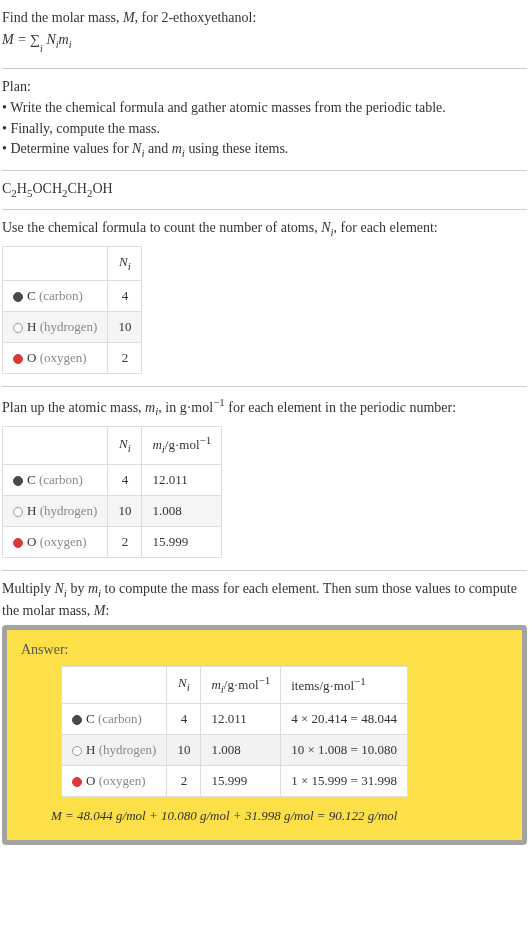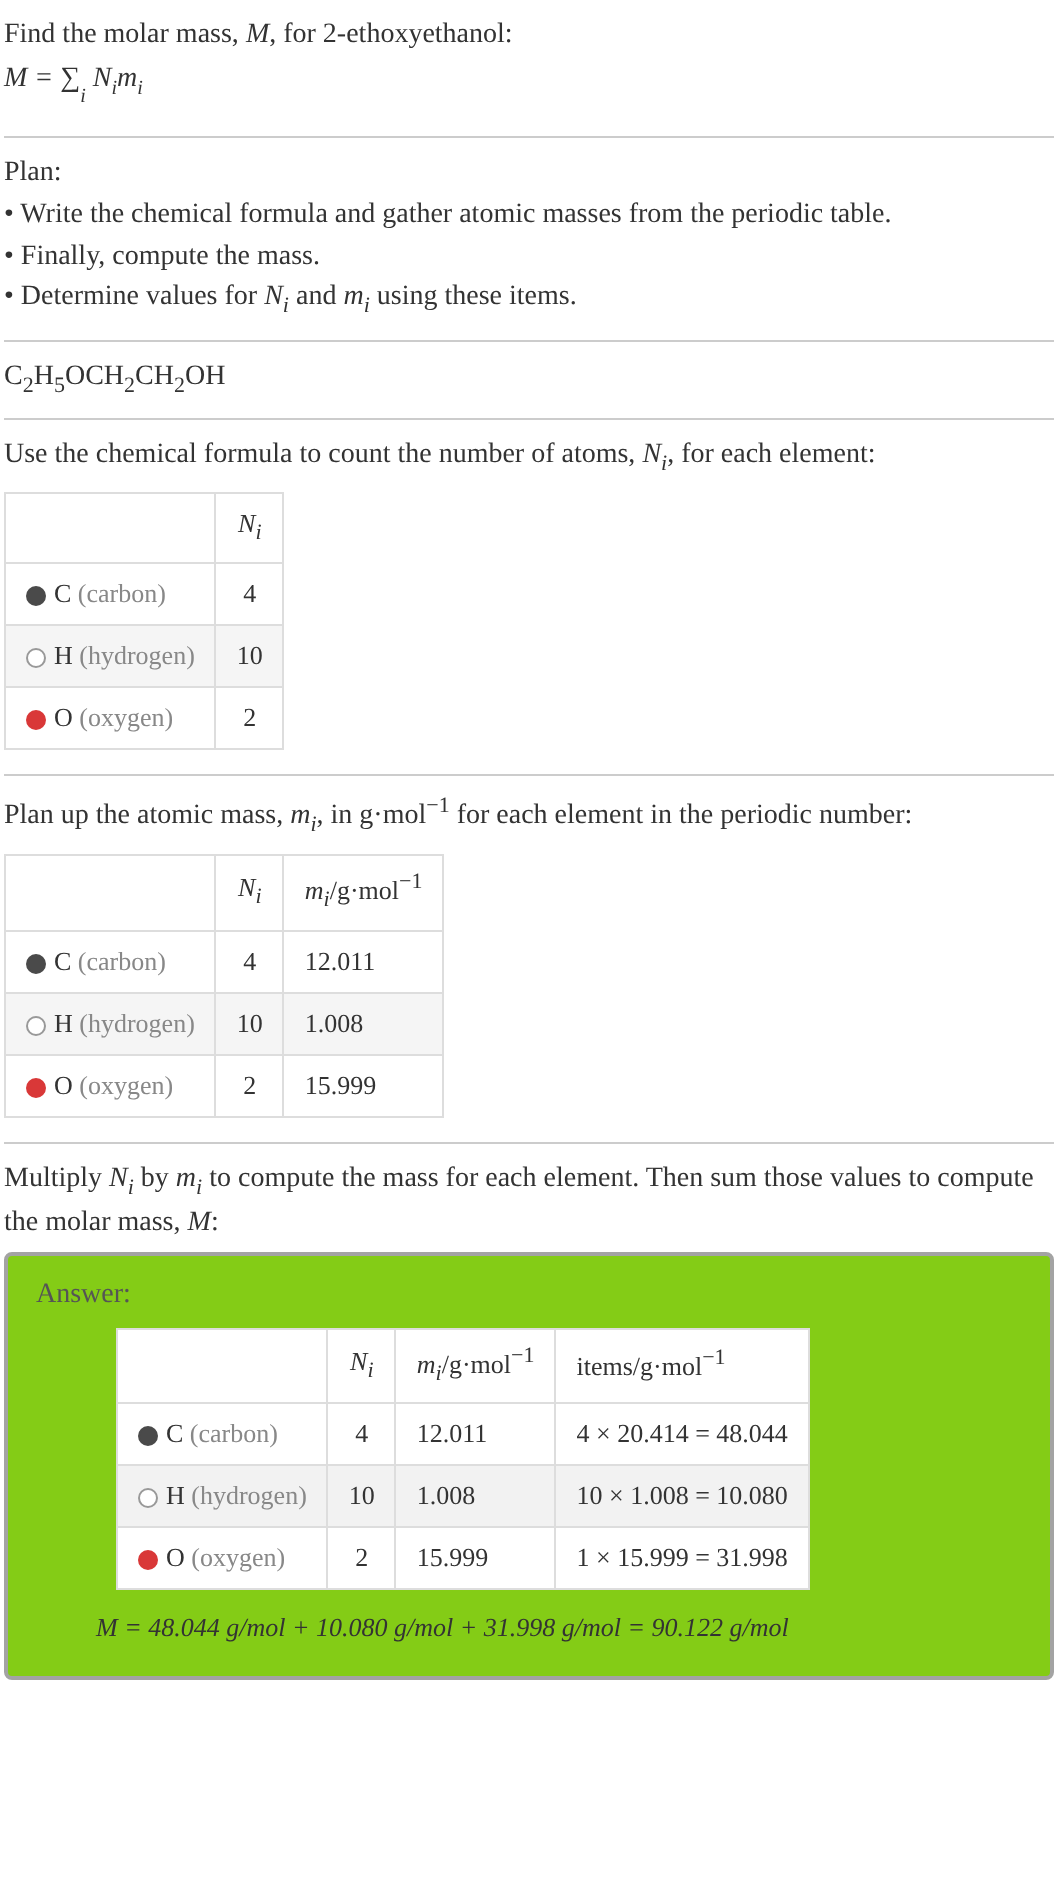--- a/index.html
+++ b/index.html
@@ -55,22 +55,22 @@
   border-radius: 50%;
   margin-right: 4px;
   vertical-align: middle;
 }
 .sw-c { background: #4a4a4a; border: 1px solid #4a4a4a; }
 .sw-h { background: #fff; border: 1px solid #999; }
 .sw-o { background: #d93838; border: 1px solid #d93838; }
 .el-label { color: #888; }
 
 .answer-box {
-  background: #84cc16;
-  border: 2px solid #a3a3a3;
+  background: #fde047;
+  border: 5px solid #a3a3a3;
   border-radius: 4px;
   padding: 10px 14px 14px 14px;
 }
 .answer-box .answer-title { color: #555; margin-bottom: 6px; }
 .answer-box table { margin: 4px 0 10px 40px; background: #fff; }
 .answer-box table td, .answer-box table th { background: #fff; }
 .answer-box table tr:nth-child(even) td { background: #f2f2f2; }
 .molar-line {
   font-style: italic;
   font-family: 'Times New Roman', serif;

